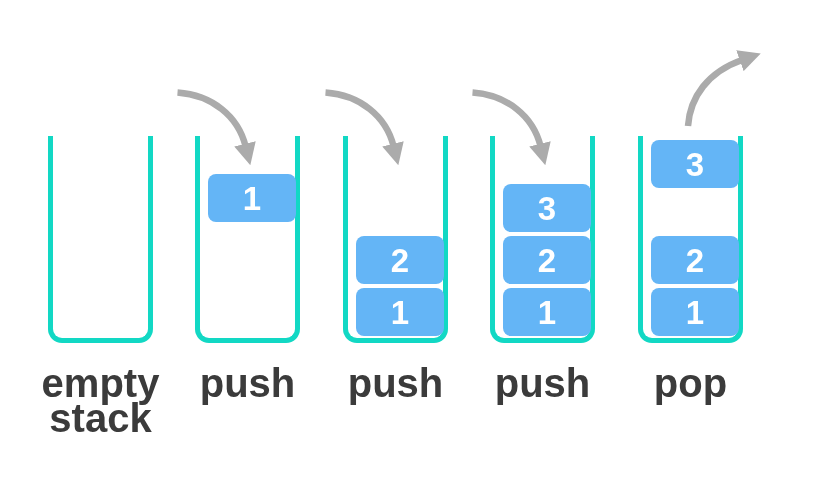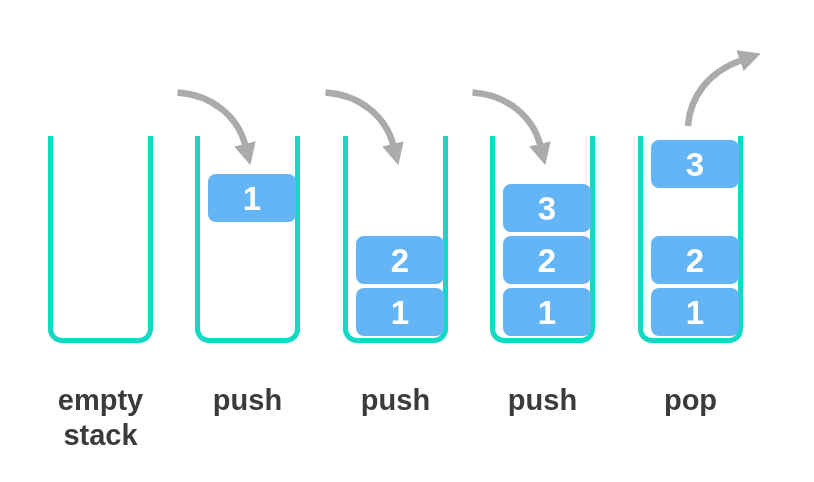--- a/index.html
+++ b/index.html
@@ -32,23 +32,23 @@
   }
   .box span{
     color:var(--number_white);font-size:33px;font-weight:bold;line-height:1;
   }
   .slot-0{top:152px;}   
   .slot-1{top:100px;}   
   .slot-2{top:48px;}    
   .slot-drop{top:38px;} 
   .slot-rim{top:4px;}   
   .lbl{
-    position:absolute;top:247px;left:50%;transform:translateX(-50%);
+    position:absolute;top:230px;left:50%;transform:translateX(-50%);
     width:120px;text-align:center;
-    color:var(--label_gray);font-size:29px;font-weight:bold;line-height:35px;
+    color:var(--label_gray);font-size:40px;font-weight:bold;line-height:35px;
     white-space:normal;
   }
   .c1{left:48px;} .c2{left:195px;} .c3{left:343px;} .c4{left:490px;} .c5{left:638px;}
 </style>
 </head>
 <body>
 
 <div class="scene">
 
   <svg class="arrows" viewBox="0 0 814 482" xmlns="http://www.w3.org/2000/svg">

